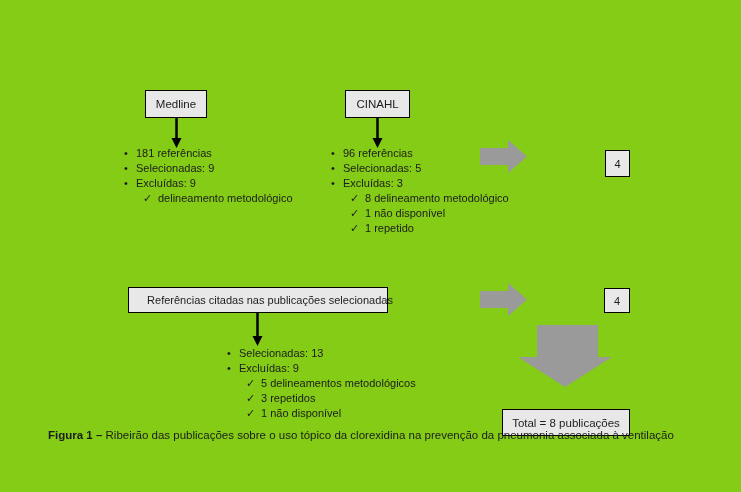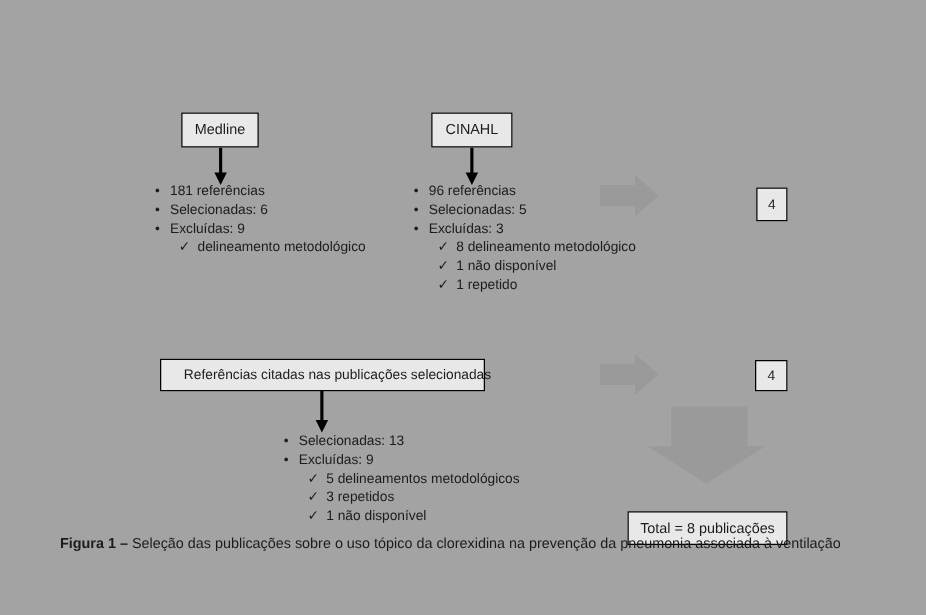--- a/index.html
+++ b/index.html
@@ -1,17 +1,17 @@
 <!DOCTYPE html>
 <html><head>
 <meta charset="utf-8">
 <style>
   html, body { margin:0; padding:0; background:#fff; }
   .canvas {
-    position:relative; width:741px; height:492px; background:#a3a3a3;
+    position:relative; width:741px; height:492px; background:#84cc16;
     font-family:"Liberation Sans", sans-serif; color:#1c1c1c; overflow:hidden;
   }
   .nodebox {
     position:absolute; background:#e8e8e8; border:1px solid #000;
     display:flex; align-items:center; justify-content:center;
     font-size:11.5px; white-space:nowrap; box-sizing:border-box;
   }
   #medline-box   { left:145px; top:90px;  width:62px;  height:28px; }
   #cinahl-box    { left:345px; top:90px;  width:65px;  height:28px;text-align:right; }
   #citations-box { left:128px; top:287px; width:260px; height:26px; font-size:11px;padding-left:24px; }
@@ -68,21 +68,21 @@
       </svg>
   </span>
 
   <div class="blist" id="medline-list">
     <div class="brow">
         <span class="marker">•</span>
         <span>181 referências</span>
       </div>
     <div class="brow">
         <span class="marker">•</span>
-        <span>Selecionadas: 6</span>
+        <span>Selecionadas: 9</span>
       </div>
     <div class="brow">
         <span class="marker">•</span>
         <span>Excluídas: 9</span>
       </div>
     <div class="brow crow">
         <span class="cmark">✓</span>
         <span>delineamento metodológico</span>
       </div>
   </div>
@@ -169,16 +169,16 @@
     <svg width="94" height="62" viewBox="0 0 94 62">
         <polygon points="19,0 80,0 80,32 94,32 47,62 0,32 19,32" fill="#9a9a9a"></polygon>
       </svg>
   </span>
 
   <div class="nodebox" id="total-box">
     <span>Total = 8 publicações</span>
   </div>
 
   <div class="caption">
-    <div><span class="b">Figura 1 –</span><span> Seleção das publicações sobre o uso tópico da clorexidina na prevenção da pneumonia associada à ventilação</span></div>
+    <div><span class="b">Figura 1 –</span><span> Ribeirão das publicações sobre o uso tópico da clorexidina na prevenção da pneumonia associada à ventilação</span></div>
   </div>
 
 </div>
 
 </body></html>

